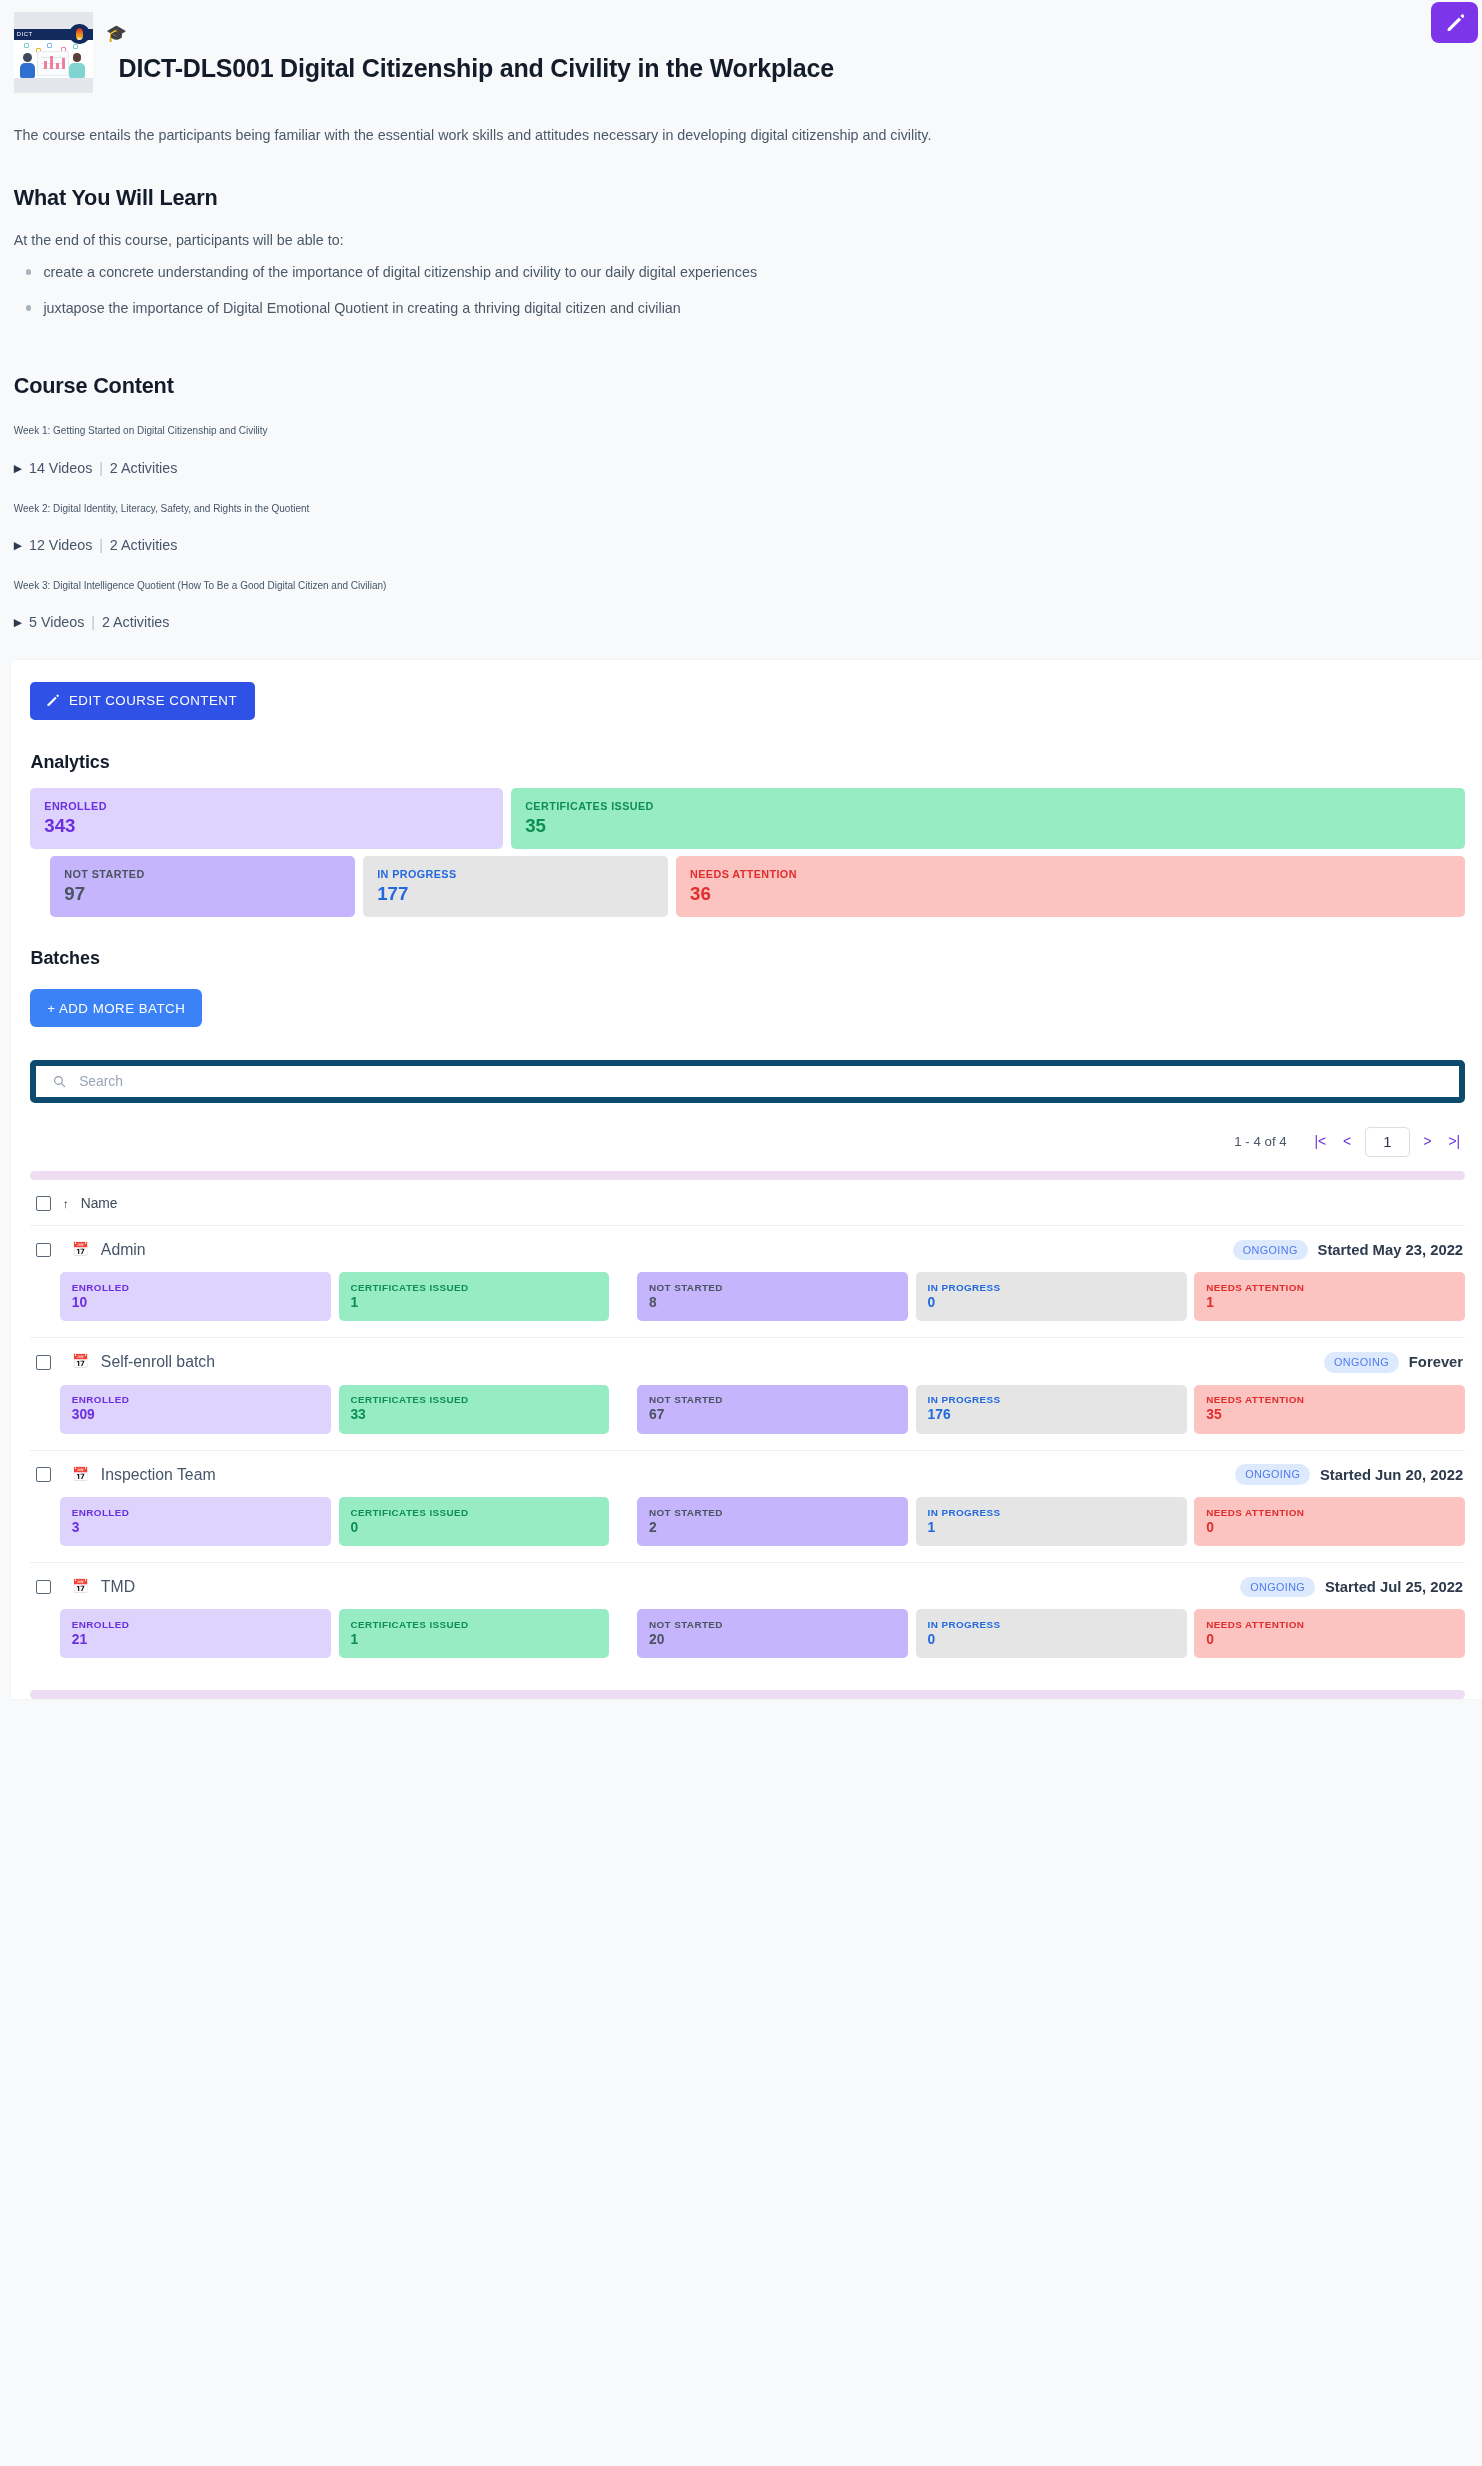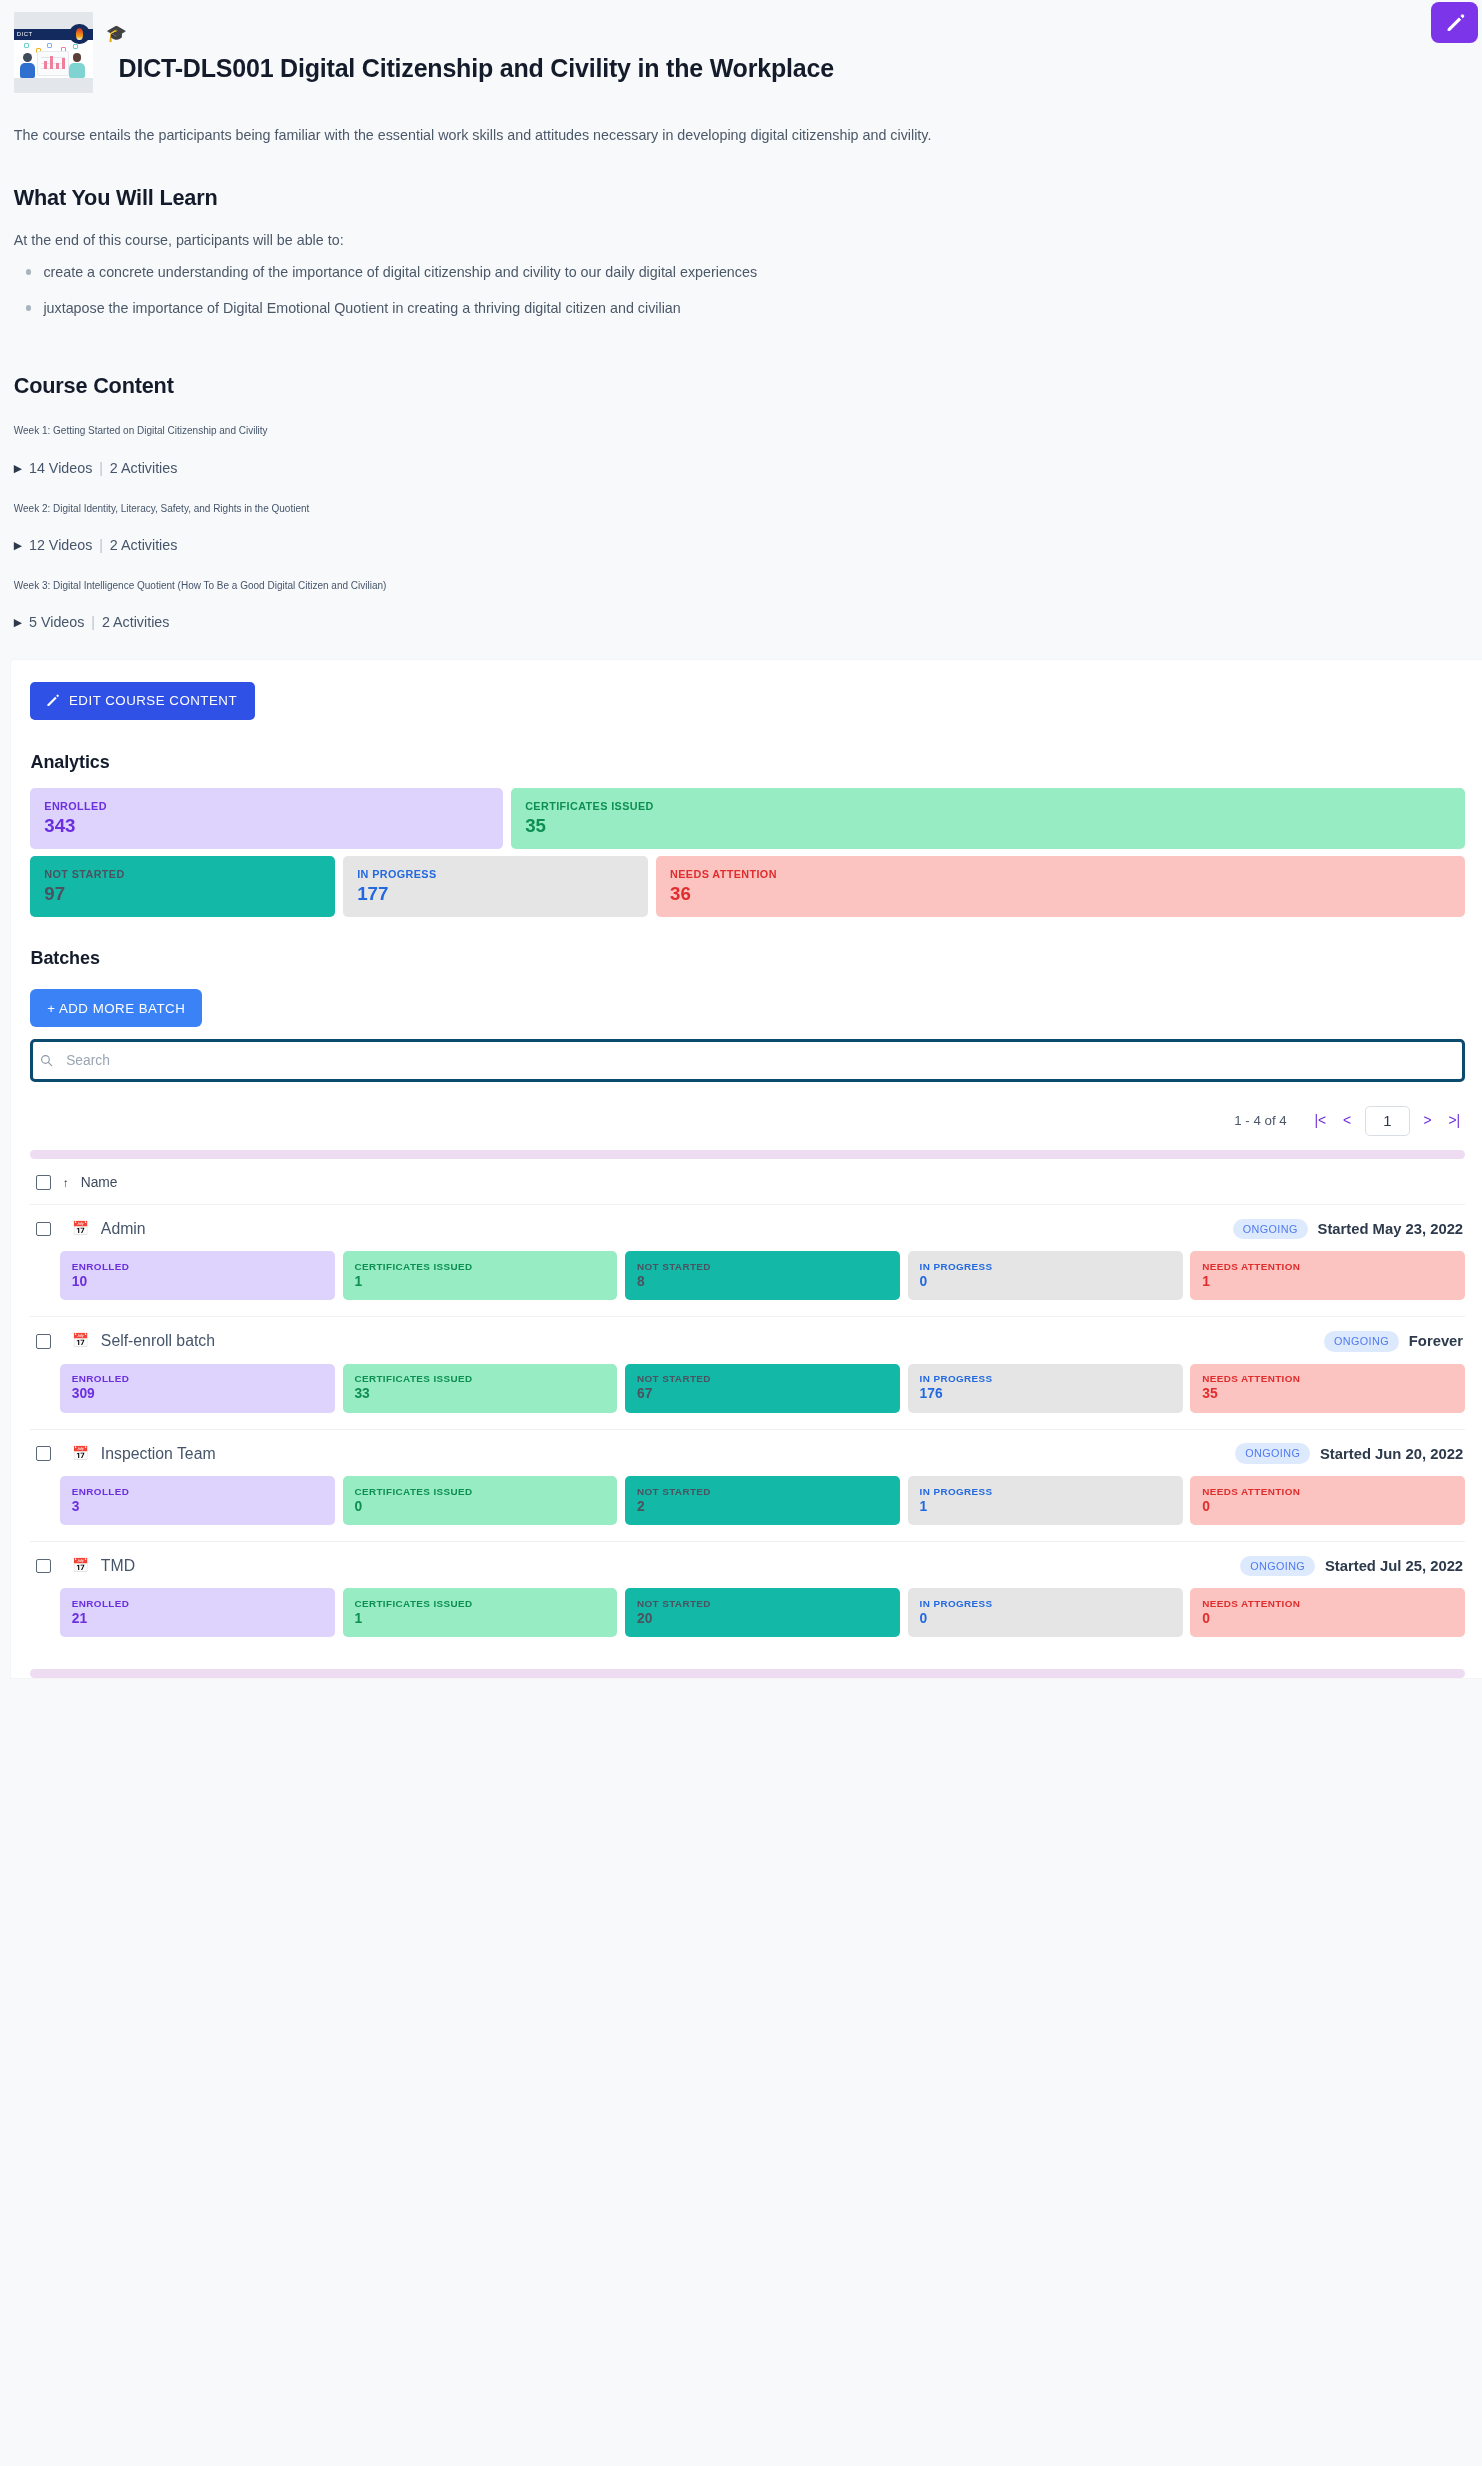--- a/index.html
+++ b/index.html
@@ -155,32 +155,32 @@
   .an-rows { margin-top: 15.8px; }
   .an-row { display: flex; gap: 7.9px; margin-bottom: 7.9px; }
   .an-tile { border-radius: 4.9px; padding: 11.8px 13.8px 12.8px 13.8px; }
   .an-label { font-size: 10.8px; font-weight: 700; letter-spacing: 0.4px; text-transform: uppercase; }
   .an-value { font-size: 18.7px; font-weight: 700; margin-top: 3.9px; line-height: 1.05; }
 
   .t-enrolled   { background: #ded3fd; }
   .t-enrolled .an-label, .t-enrolled .an-value { color: #6b2fe0; }
   .t-cert       { background: #97ecc3; }
   .t-cert .an-label, .t-cert .an-value { color: #0d8f52; }
-  .t-notstarted { background: #14b8a6; }
+  .t-notstarted { background: #c4b5fd; margin-left: 20px; }
   .t-notstarted .an-label, .t-notstarted .an-value { color: #4b5260; }
   .t-inprog     { background: #e5e5e5; }
   .t-inprog .an-label, .t-inprog .an-value { color: #2269e0; }
   .t-needs      { background: #fbc4c1; }
   .t-needs .an-label, .t-needs .an-value { color: #e02d2d; }
 
   
   .search-wrap {
-    margin-top: 12px; height: 43px;
-    border: 3px solid #0c4a6e; border-radius: 4.9px; background: #fff;
-    display: flex; align-items: center; gap: 9.9px; padding: 0 6px;
+    margin-top: 33px; height: 43px;
+    border: 6px solid #0c4a6e; border-radius: 4.9px; background: #fff;
+    display: flex; align-items: center; gap: 9.9px; padding: 0 16px;
   }
   .search-wrap svg { width: 14.8px; height: 14.8px; flex: 0 0 auto; }
   .search-wrap input {
     border: none; outline: none; flex: 1; font-size: 13.8px; color: #46556a;
     font-family: "Liberation Sans", sans-serif; background: transparent;
   }
   .search-wrap input::placeholder { color: #9aa5b3; }
 
   
   .pager {

